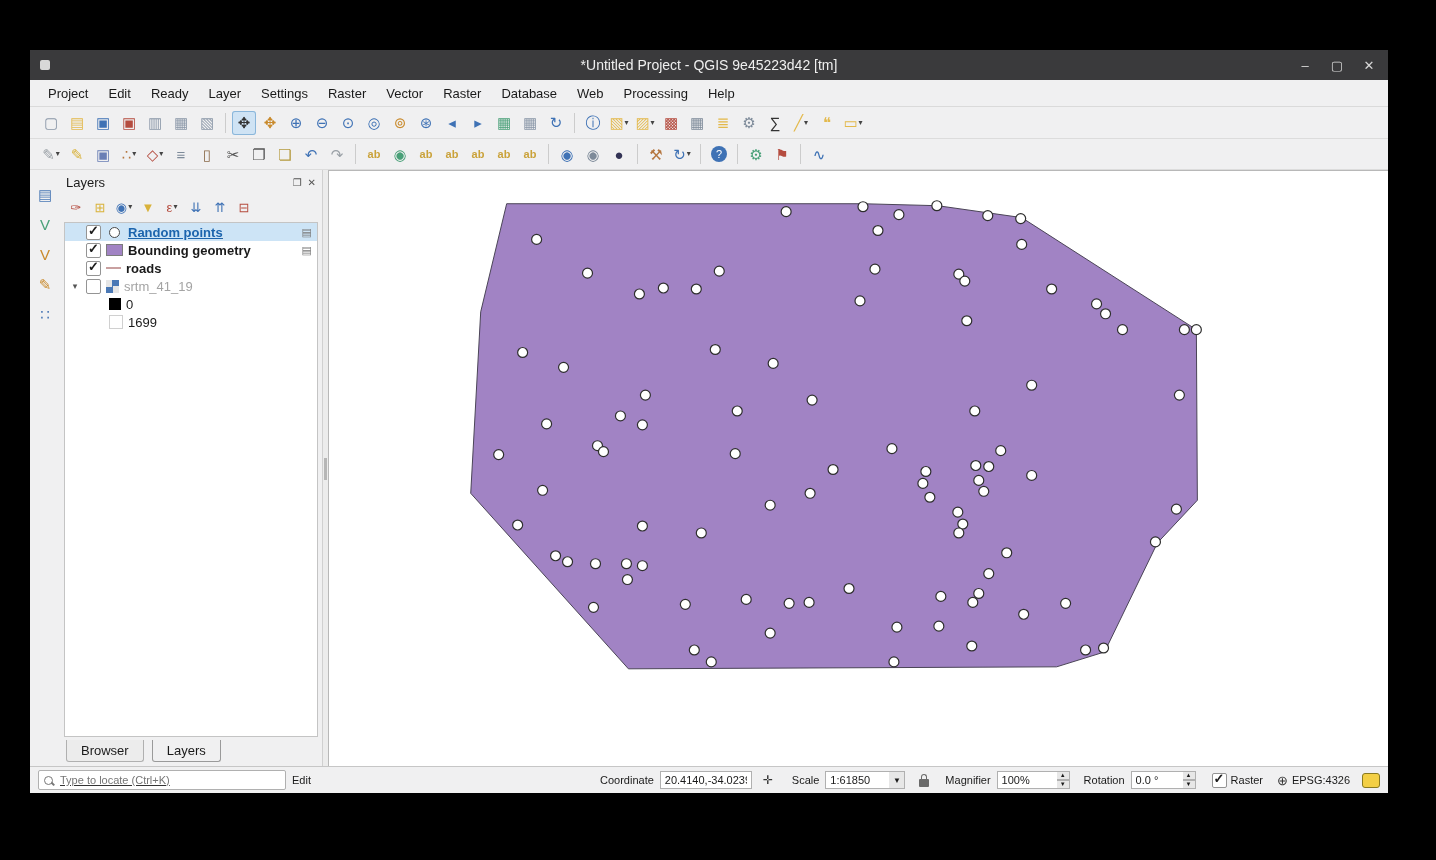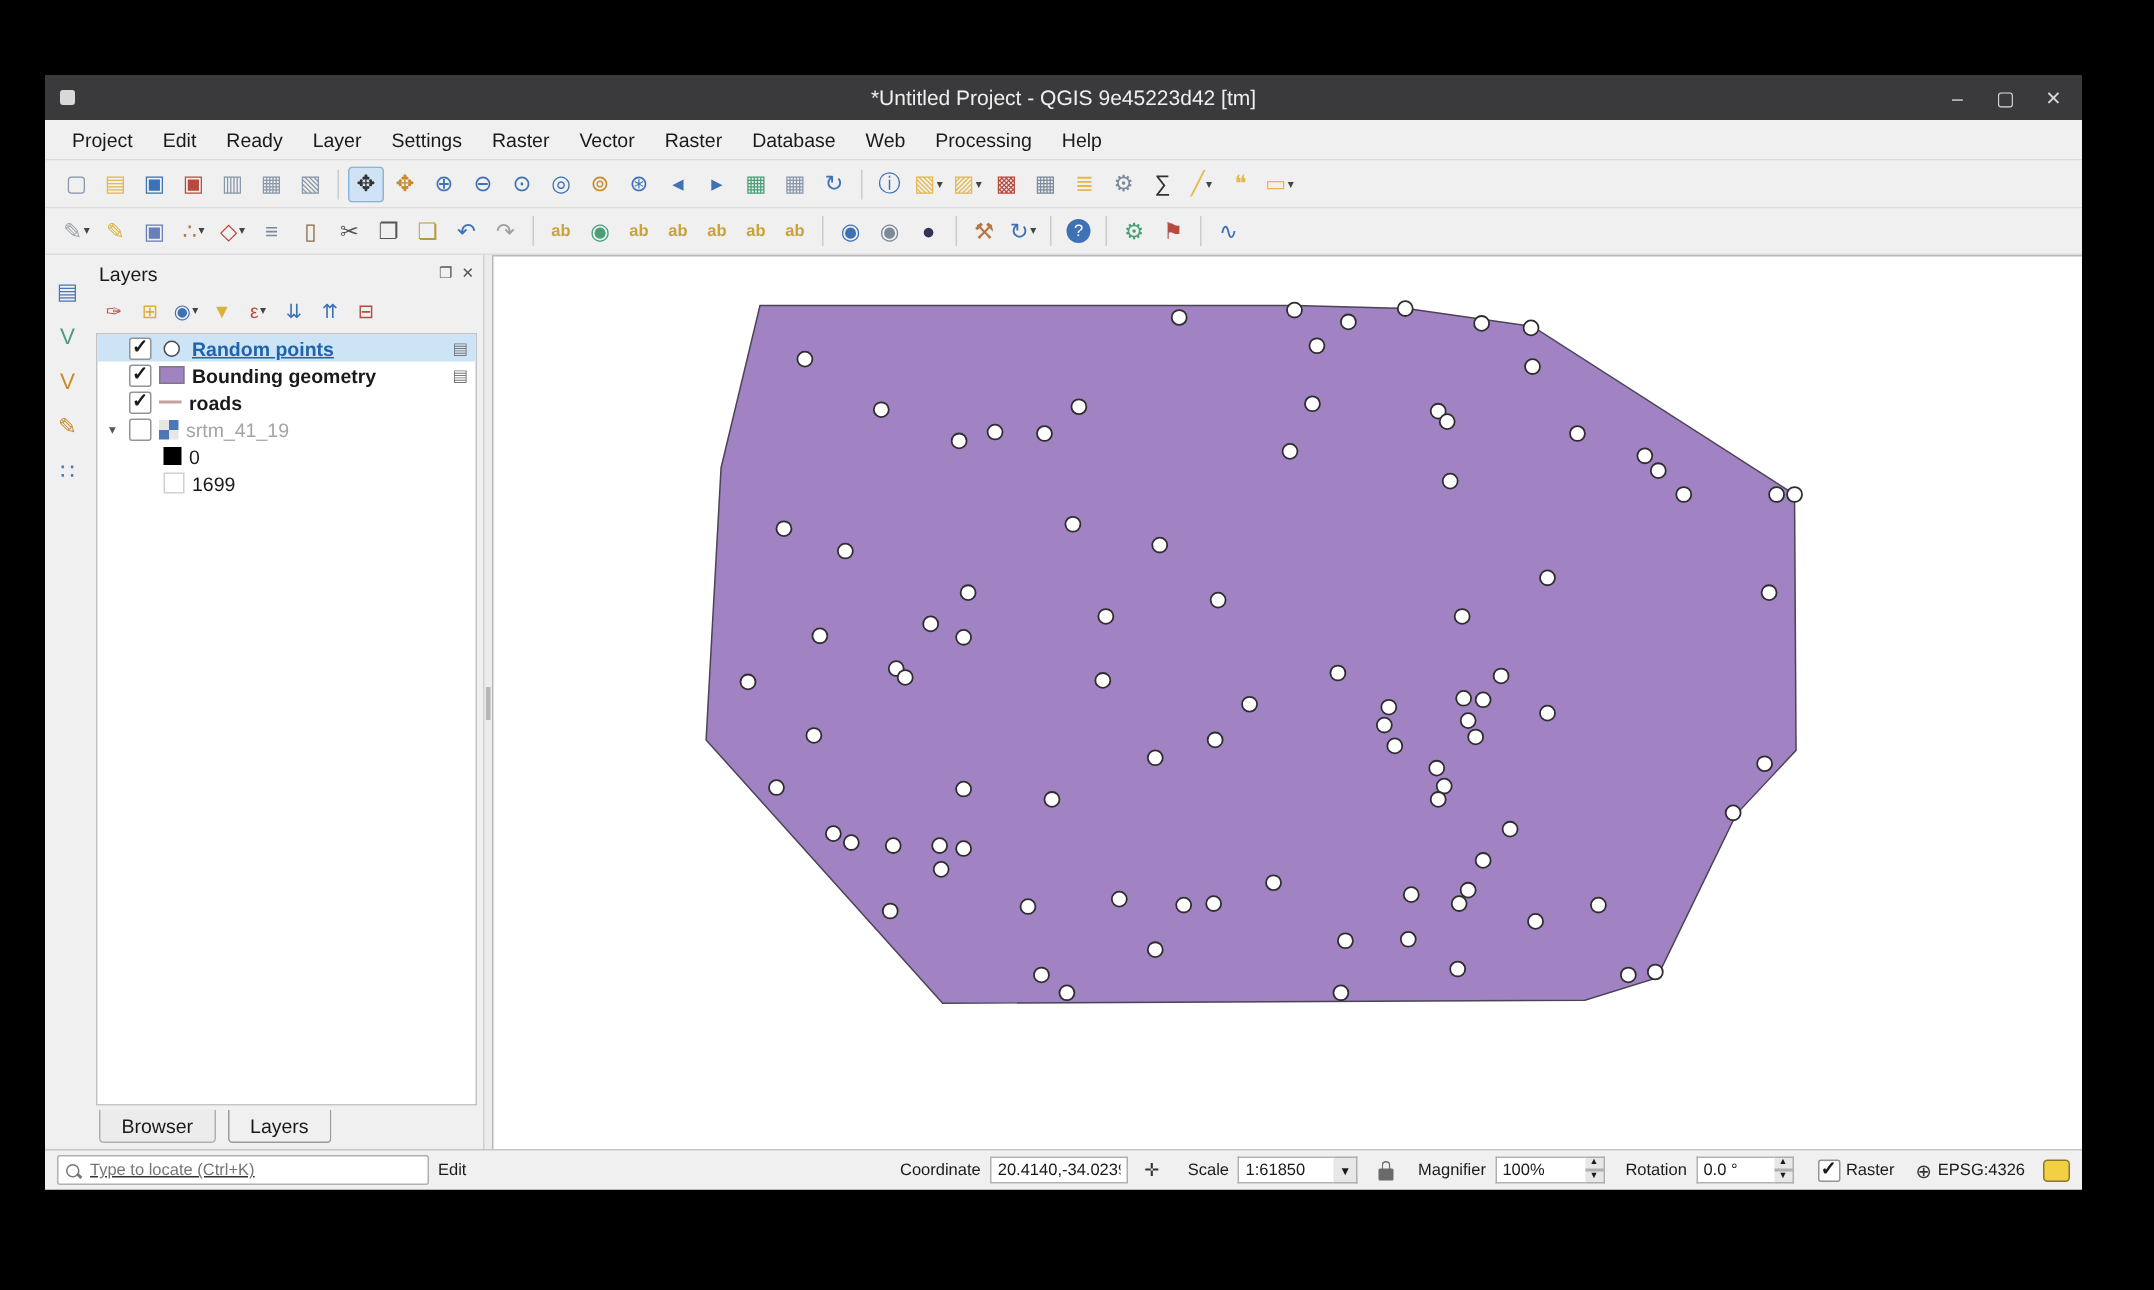--- a/index.html
+++ b/index.html
@@ -34,21 +34,21 @@
   .content{flex:1;display:flex;min-height:0;}
   .left-strip{width:30px;flex:0 0 30px;background:#f0f0f1;display:flex;flex-direction:column;
               align-items:center;padding-top:12px;gap:6px;}
   .dock{width:262px;flex:0 0 262px;background:#f0f0f1;display:flex;flex-direction:column;}
   .dock-header{height:20px;flex:0 0 20px;display:flex;align-items:center;padding:2px 6px;font-size:13px;}
   .dock-header .hicons{margin-left:auto;display:flex;gap:6px;font-size:10px;color:#555;}
   .dock-toolbar{height:26px;flex:0 0 26px;display:flex;align-items:center;padding:0 4px;}
   .dock-toolbar .tbi{min-width:22px;height:22px;font-size:13px;}
   .tree-wrap{flex:1;margin:2px 4px;background:#fff;border:1px solid #c4c4c4;overflow:hidden;}
   .tree-row{height:18px;display:flex;align-items:center;font-size:13px;padding-left:4px;gap:5px;}
-  .tree-row.sel{background:#cde4f6;}
+  .tree-row.sel{background:#cde4f6;text-decoration:underline;}
   .exp{width:12px;flex:0 0 12px;font-size:9px;color:#555;text-align:center;}
   .cb{width:13px;height:13px;flex:0 0 13px;background:#fff;border:1px solid #949494;border-radius:2px;position:relative;}
   .cb.on::after{content:"✓";position:absolute;left:1px;top:-3px;font-size:13px;color:#1c1c1c;font-weight:bold;}
   .sym-point{width:9px;height:9px;border-radius:50%;background:#fff;border:1px solid #4a4a4a;margin:0 3px;}
   .sym-poly{width:15px;height:10px;border:1px solid #7c7c7c;}
   .sym-line{width:15px;height:2px;background:#c9a0a0;}
   .sym-raster{width:13px;height:13px;background:conic-gradient(#4a78b5 0 25%,#e6e6e6 0 50%,#4a78b5 0 75%,#e6e6e6 0);}
   .layer-label{white-space:nowrap;overflow:hidden;flex:1;}
   .layer-label.bold{font-weight:bold;}
   .layer-label.disabled{color:#a4a4a4;}

